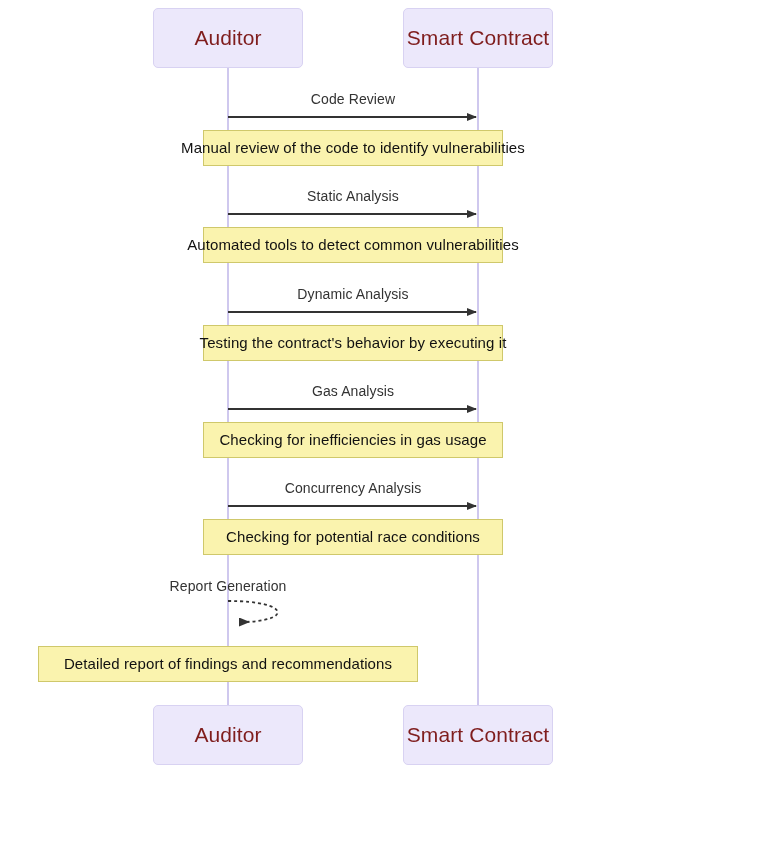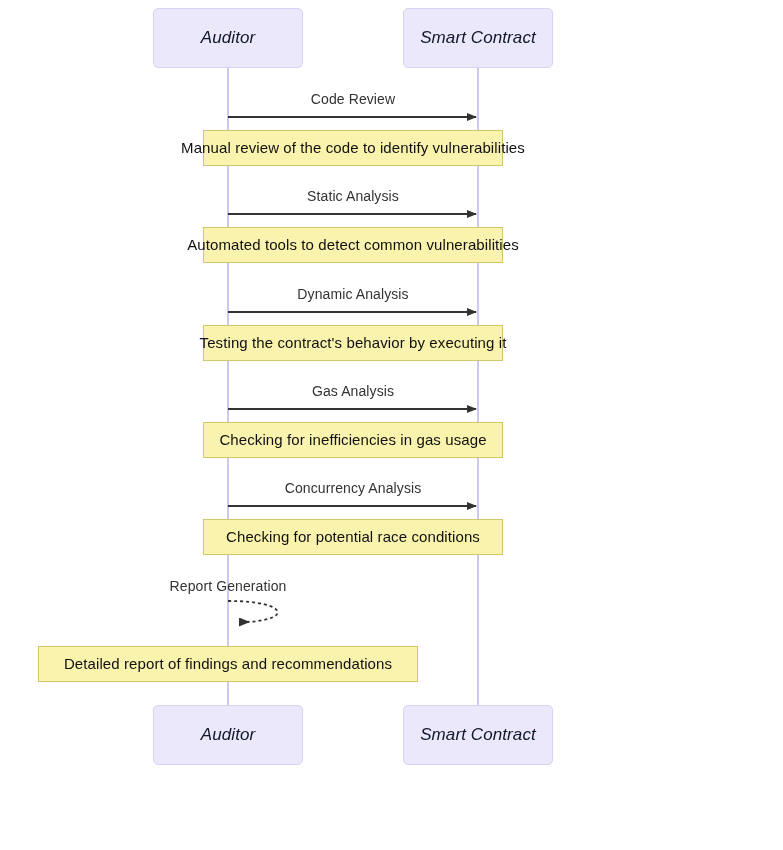--- a/index.html
+++ b/index.html
@@ -32,25 +32,24 @@
     background: #ECE8FB;
     border: 1px solid #D8D2F2;
     border-radius: 5px;
     box-sizing: border-box;
     display: flex;
     align-items: center;
     justify-content: center;
   }
   .participant-label {
     font-family: "Liberation Sans", sans-serif;
-    font-size: 17px;
-    color: #0f172a;
+    font-size: 21px;
+    color: #7f1d1d;
     white-space: nowrap;
     letter-spacing: 0.1px;
-    font-style: italic;
   }
   .note-box {
     position: absolute;
     background: #FAF3AE;
     border: 1px solid #CFC86B;
     box-sizing: border-box;
   }
   .note-label {
     position: absolute;
     font-family: "Liberation Sans", sans-serif;

